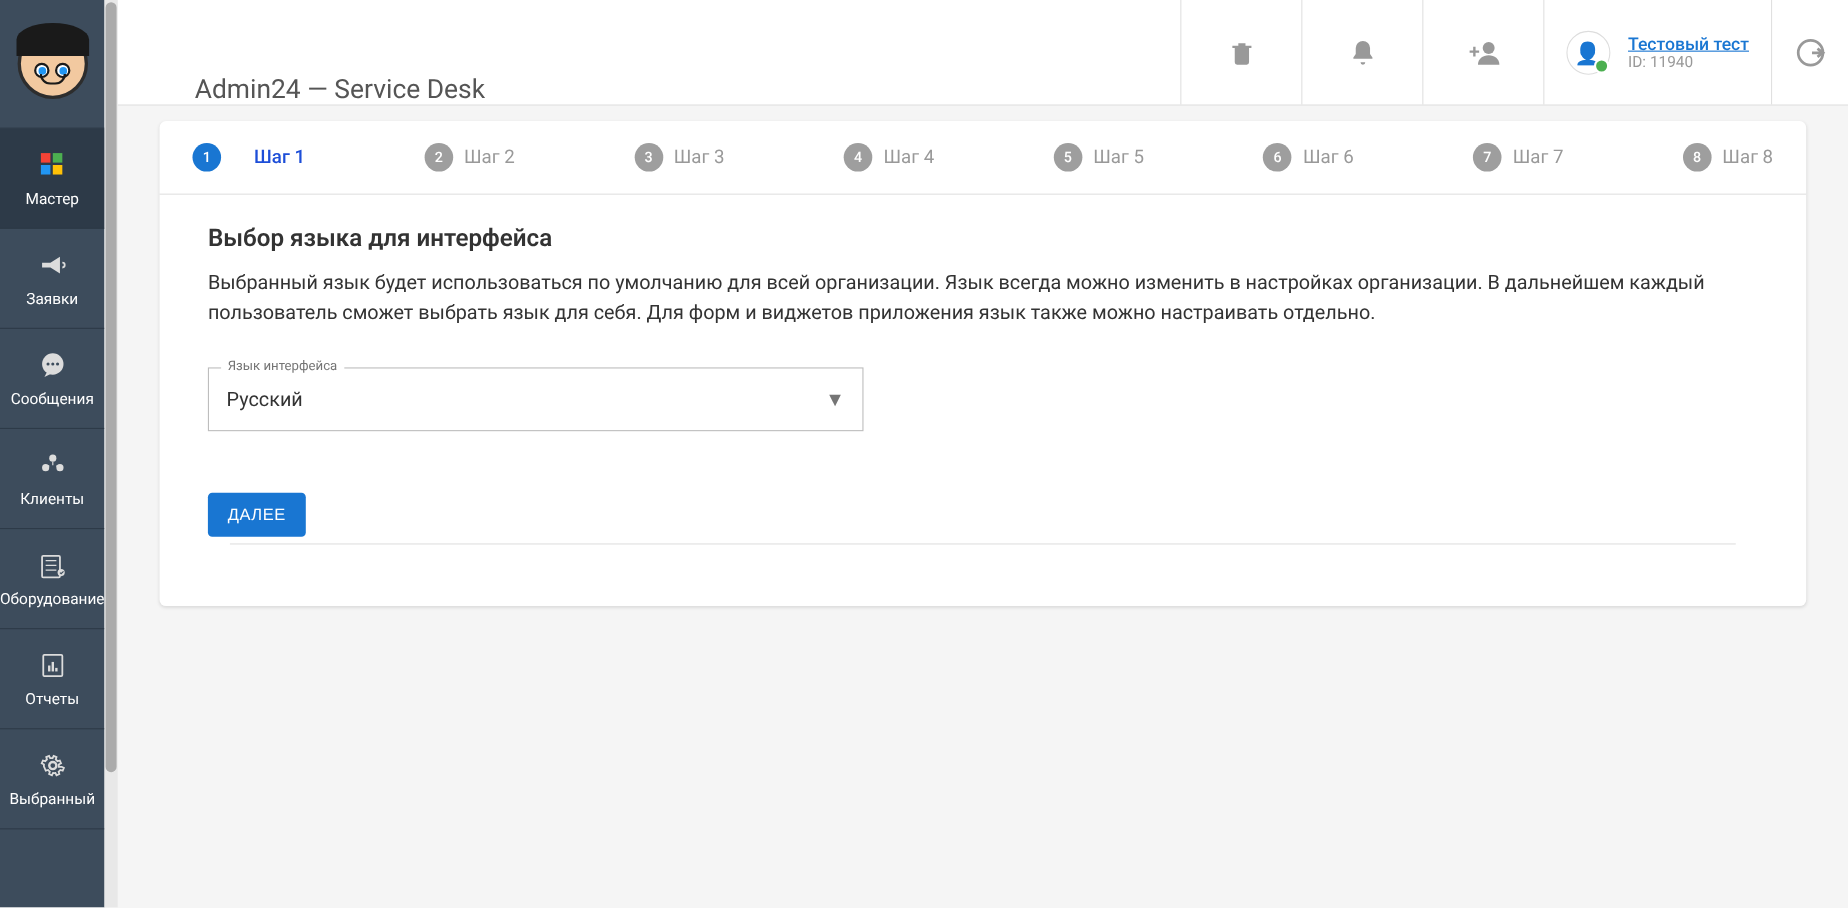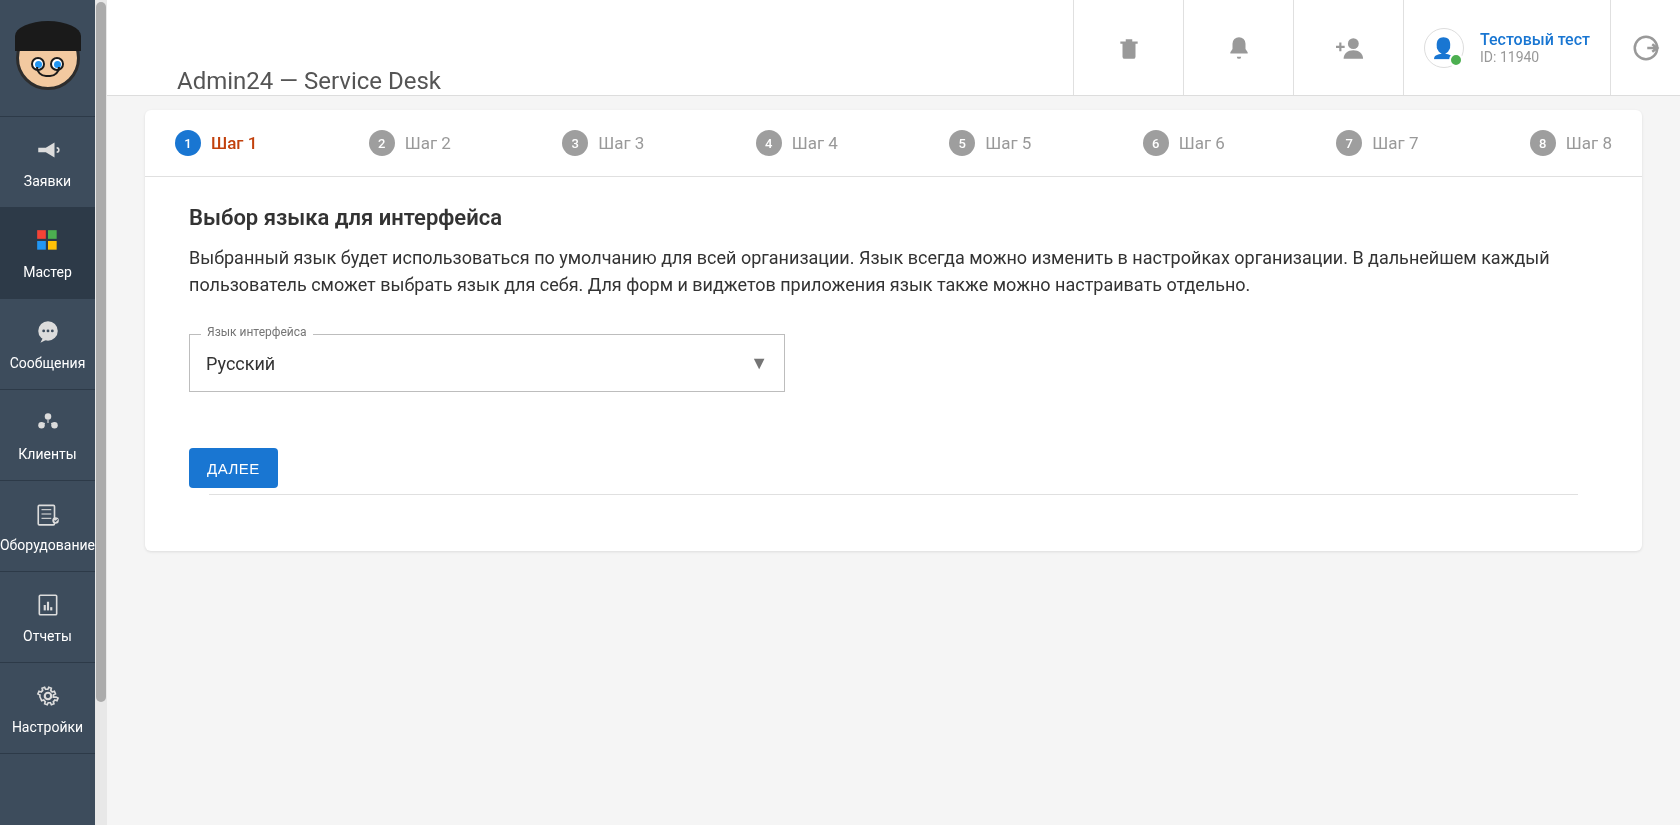--- a/index.html
+++ b/index.html
@@ -186,20 +186,21 @@
   right: 0;
   width: 10px;
   height: 10px;
   background: #4caf50;
   border-radius: 50%;
   border: 2px solid #fff;
 }
 .user-info { display: flex; flex-direction: column; }
 .user-name {
   color: #1976d2;
+  text-decoration: underline;
   font-size: 16px;
   font-weight: 500;
 }
 .user-id {
   color: #999;
   font-size: 14px;
 }
 .logout-btn {
   width: 70px;
   border-left: 1px solid #e0e0e0;
@@ -242,21 +243,21 @@
   align-items: center;
   justify-content: center;
   font-size: 13px;
   font-weight: 500;
 }
 .step.active .step-num { background: #1976d2; }
 .step-label {
   color: #999;
   font-size: 17px;
 }
-.step.active .step-label { color: #c2410c; font-weight: 500; }
+.step.active .step-label { color: #1d4ed8; font-weight: 500; margin-left: 20px; }
 
 .card-body {
   padding: 28px 44px 40px 44px;
 }
 .section-title {
   font-size: 22px;
   font-weight: 600;
   color: #333;
   margin-bottom: 14px;
 }
@@ -322,40 +323,40 @@
   <div class="sidebar-avatar">
     <div class="avatar-face">
       <div class="avatar-eyes">
           <div class="avatar-eye"></div>
           <div class="avatar-eye"></div>
         </div>
       <div class="avatar-mouth"></div>
     </div>
   </div>
 
-  <div class="sidebar-item">
-    <div class="sidebar-icon">
-      <svg width="26" height="26" viewBox="0 0 24 24" fill="#dcdcdc">
-          <path d="M3 10v4l7 0 8 5V5l-8 5H3z"></path>
-          <path d="M20 10a2 2 0 0 1 0 4" stroke="#dcdcdc" stroke-width="1.5" fill="none"></path>
-        </svg>
-    </div>
-    <span>Заявки</span>
-  </div>
-
   <div class="sidebar-item active">
     <div class="sidebar-icon">
       <svg width="26" height="26" viewBox="0 0 24 24">
           <rect x="2" y="2" width="8" height="8" fill="#f44336"></rect>
           <rect x="12" y="2" width="8" height="8" fill="#4caf50"></rect>
           <rect x="2" y="12" width="8" height="8" fill="#2196f3"></rect>
           <rect x="12" y="12" width="8" height="8" fill="#ffc107"></rect>
         </svg>
     </div>
     <span>Мастер</span>
+  </div>
+
+  <div class="sidebar-item">
+    <div class="sidebar-icon">
+      <svg width="26" height="26" viewBox="0 0 24 24" fill="#dcdcdc">
+          <path d="M3 10v4l7 0 8 5V5l-8 5H3z"></path>
+          <path d="M20 10a2 2 0 0 1 0 4" stroke="#dcdcdc" stroke-width="1.5" fill="none"></path>
+        </svg>
+    </div>
+    <span>Заявки</span>
   </div>
 
   <div class="sidebar-item">
     <div class="sidebar-icon">
       <svg width="26" height="26" viewBox="0 0 24 24" fill="#dcdcdc">
           <circle cx="12" cy="11" r="9"></circle>
           <circle cx="8" cy="11" r="1.3" fill="#3d4c5c"></circle>
           <circle cx="12" cy="11" r="1.3" fill="#3d4c5c"></circle>
           <circle cx="16" cy="11" r="1.3" fill="#3d4c5c"></circle>
           <path d="M7 18l-2 4 6-3" fill="#dcdcdc"></path>
@@ -402,21 +403,21 @@
     <span>Отчеты</span>
   </div>
 
   <div class="sidebar-item">
     <div class="sidebar-icon">
       <svg width="26" height="26" viewBox="0 0 24 24" fill="#dcdcdc">
           <path d="M12 8a4 4 0 1 0 0 8 4 4 0 0 0 0-8zm0 6a2 2 0 1 1 0-4 2 2 0 0 1 0 4z"></path>
           <path d="M19.4 13l1.9.9-1 2.4-2-.6a7 7 0 0 1-1.4 1.4l.6 2-2.4 1-.9-1.9a7 7 0 0 1-2 0l-.9 1.9-2.4-1 .6-2a7 7 0 0 1-1.4-1.4l-2 .6-1-2.4L4.6 13a7 7 0 0 1 0-2l-1.9-.9 1-2.4 2 .6a7 7 0 0 1 1.4-1.4l-.6-2 2.4-1 .9 1.9a7 7 0 0 1 2 0l.9-1.9 2.4 1-.6 2a7 7 0 0 1 1.4 1.4l2-.6 1 2.4-1.9.9a7 7 0 0 1 0 2z" fill="none" stroke="#dcdcdc" stroke-width="1.5"></path>
         </svg>
     </div>
-    <span>Настройки</span>
+    <span>Выбранный</span>
   </div>
 </div>
 
 <div class="main">
   <div class="scrollbar-track">
     <div class="scrollbar-thumb"></div>
   </div>
 
   <div class="header">
     <div class="header-title">Admin24 — Service Desk</div>

